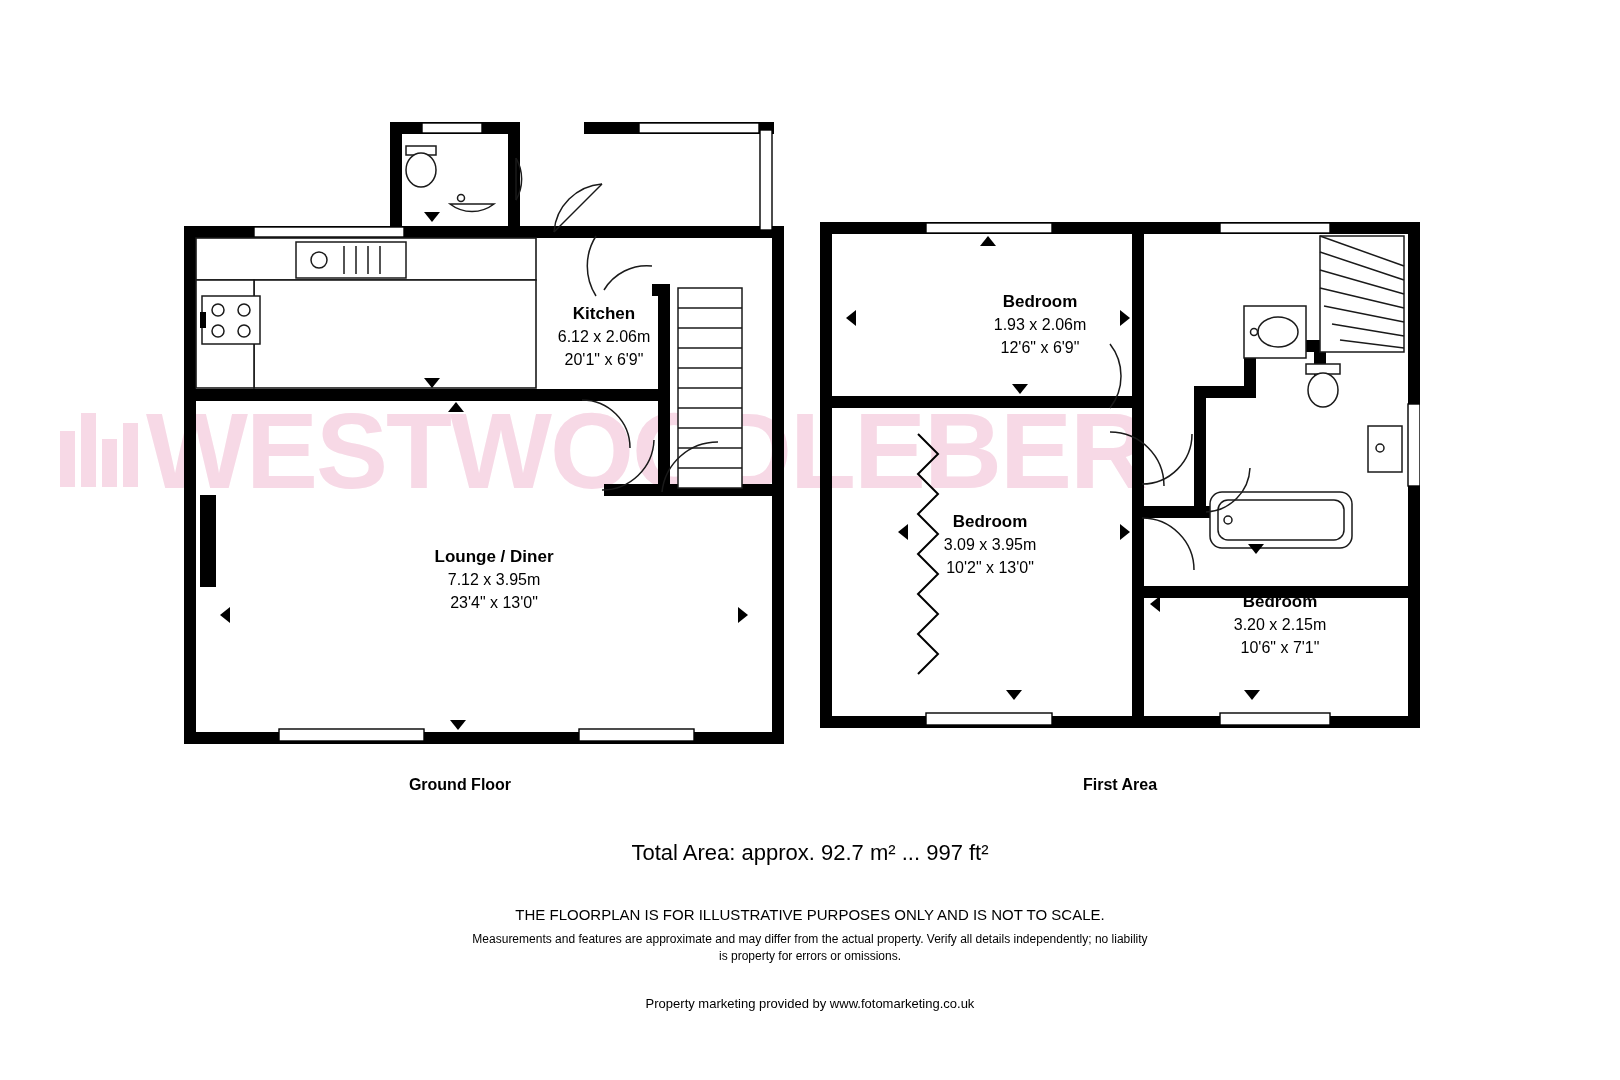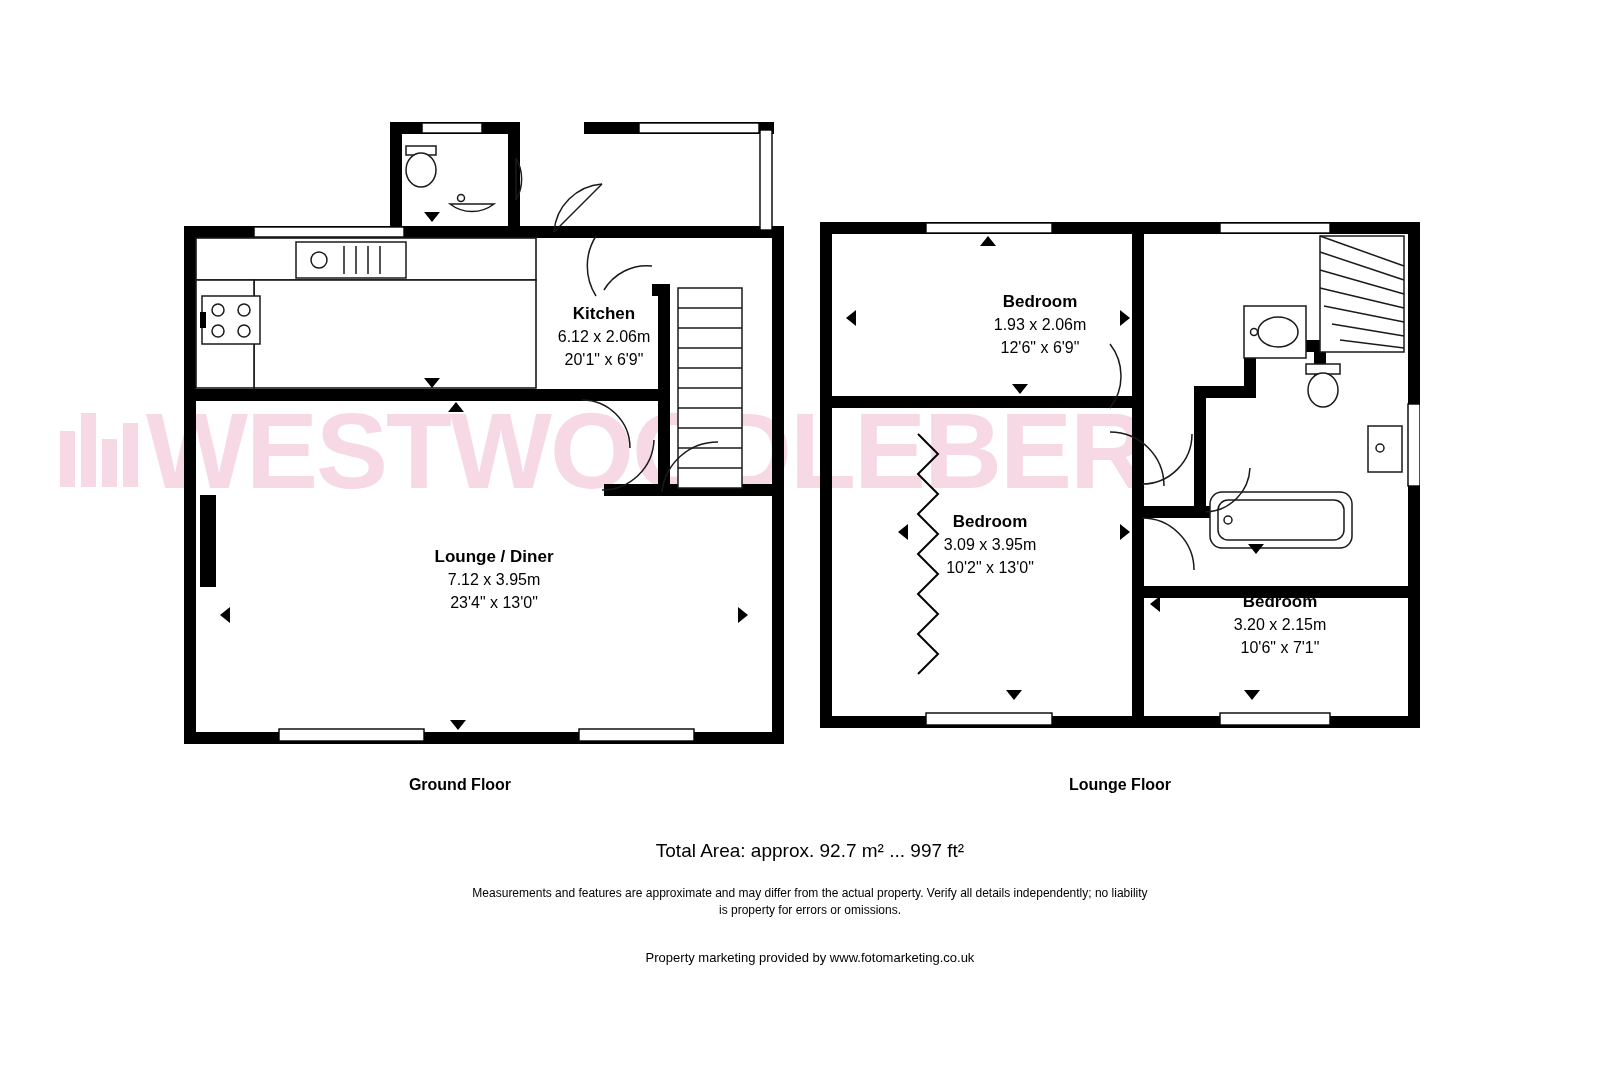--- a/index.html
+++ b/index.html
@@ -92,22 +92,22 @@
 
   
   .footer {
     position: absolute;
     left: 0;
     top: 840px;
     width: 1620px;
     text-align: center;
   }
   .footer .total {
-    font-size: 19px;
-    margin-bottom: 23px;
+    font-size: 22px;
+    margin-bottom: 40px;
   }
   .footer .disc1 {
     font-size: 15px;
     margin-bottom: 8px;
   }
   .footer .disc2 {
     font-size: 12px;
     line-height: 1.45;
   }
   .footer .credit {
@@ -331,22 +331,23 @@
       <span class="rl-dim">3.09 x 3.95m</span>
       <span class="rl-dim">10'2" x 13'0"</span>
     </div>
     <div class="room-label" style="left:350px; top:368px; width:220px;">
       <span class="rl-name">Bedroom</span>
       <span class="rl-dim">3.20 x 2.15m</span>
       <span class="rl-dim">10'6" x 7'1"</span>
     </div>
   </div>
 
-  <div class="floor-caption" style="left:960px; top:776px; width:320px;">Lounge Floor</div>
+  <div class="floor-caption" style="left:960px; top:776px; width:320px;">First Area</div>
 
   <div class="footer">
     <div class="total">Total Area: approx. 92.7 m² ... 997 ft²</div>
+    <div class="disc1">THE FLOORPLAN IS FOR ILLUSTRATIVE PURPOSES ONLY AND IS NOT TO SCALE.</div>
     <div class="disc2">Measurements and features are approximate and may differ from the actual property. Verify all details independently; no liability</div>
     <div class="disc2">is property for errors or omissions.</div>
     <div class="credit">Property marketing provided by www.fotomarketing.co.uk</div>
   </div>
 
 </div>
 
 </body></html>

